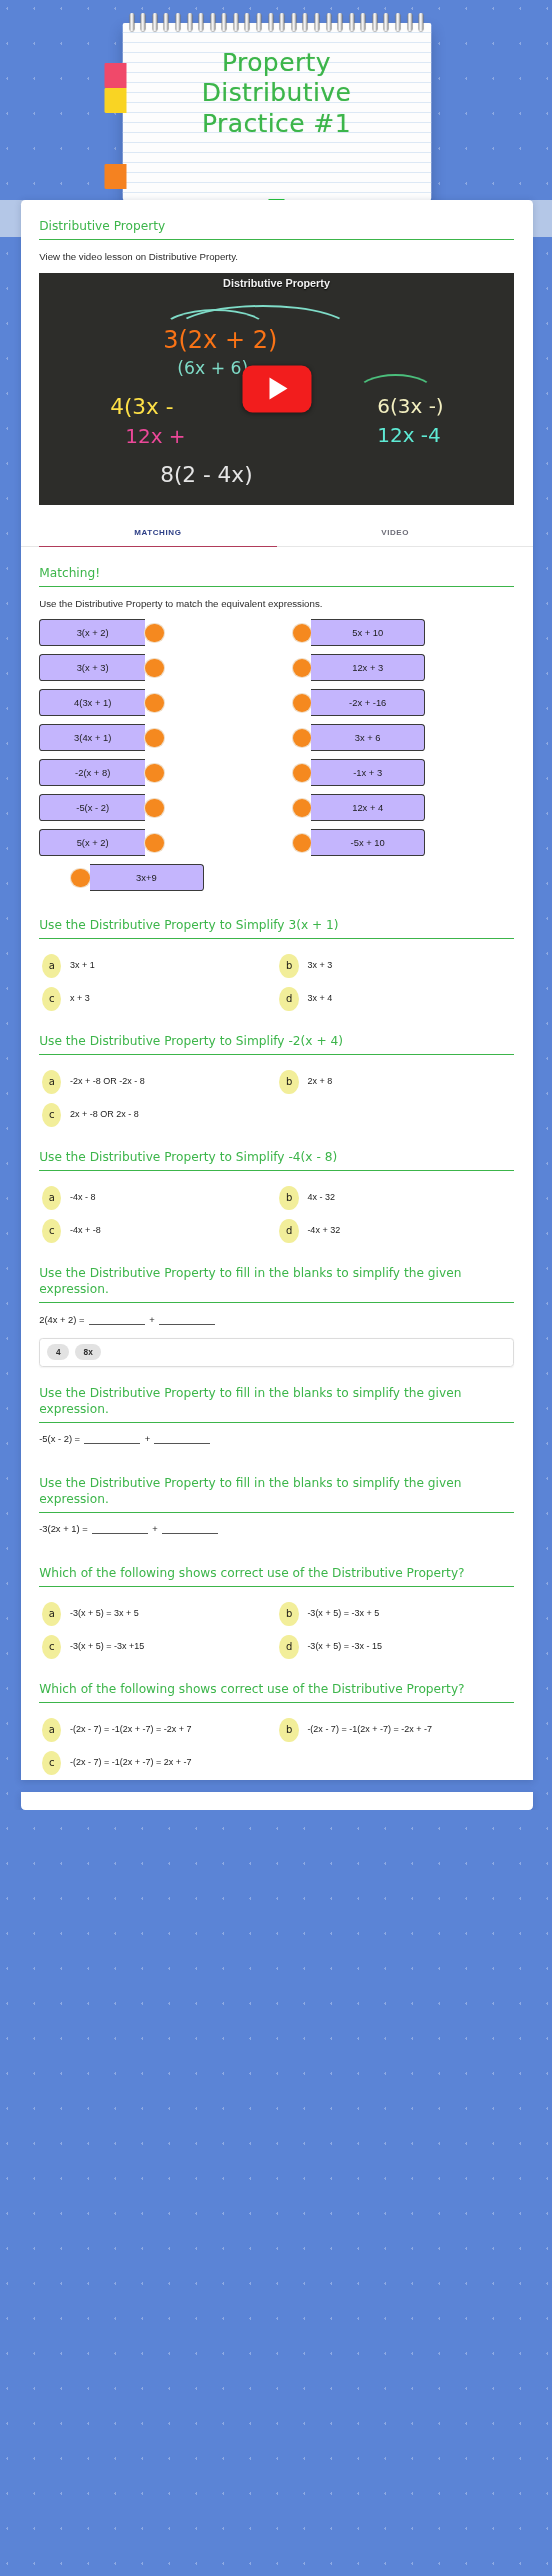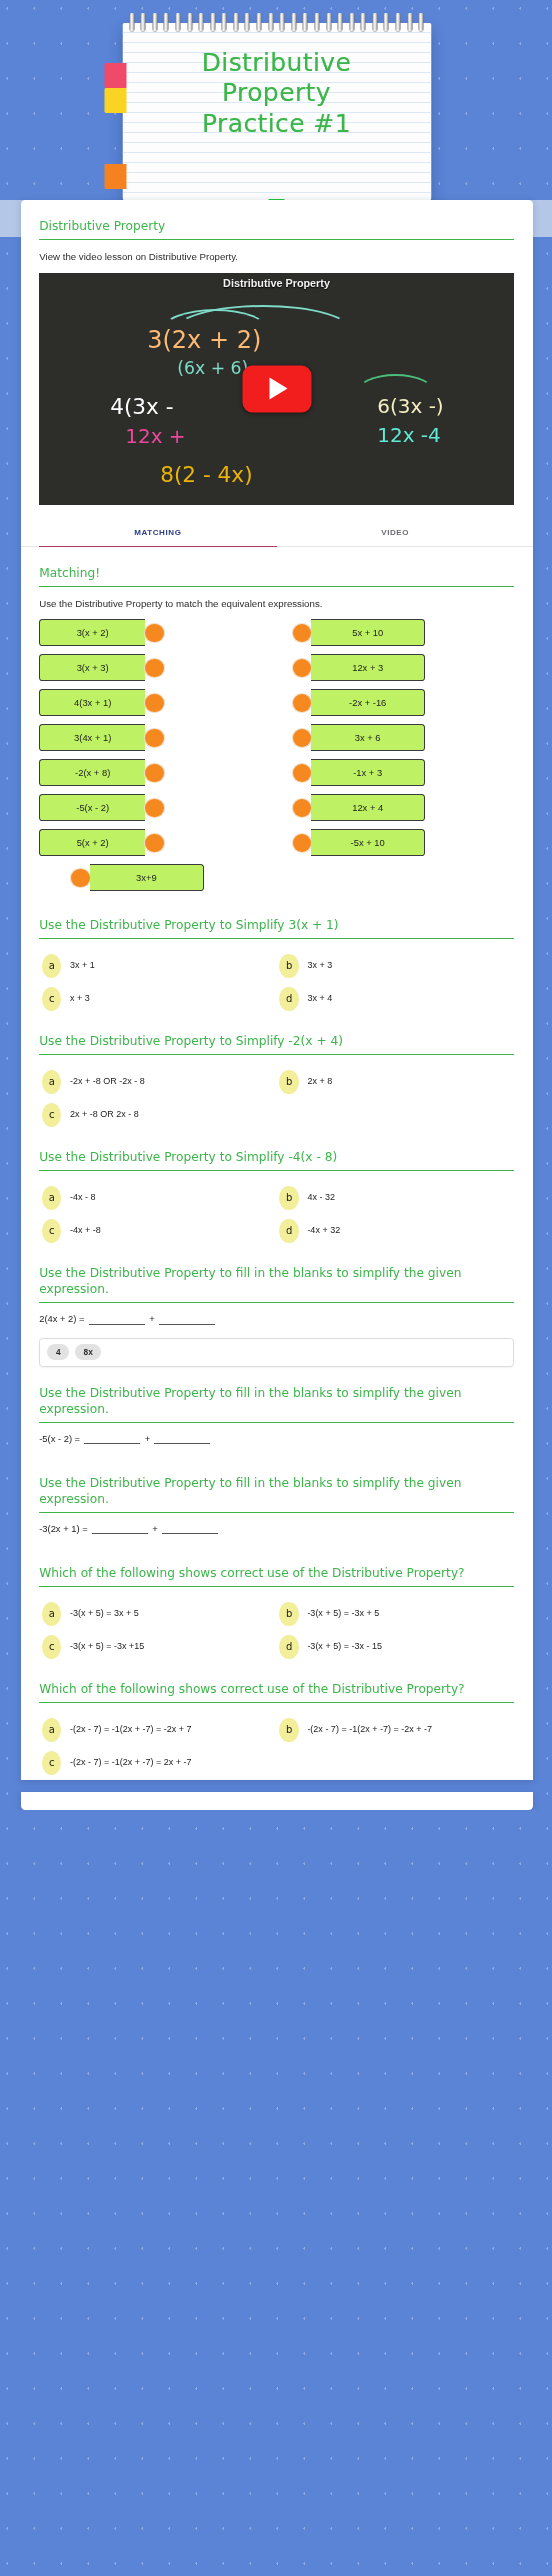--- a/index.html
+++ b/index.html
@@ -154,25 +154,25 @@
     font-weight: bold;
     text-shadow: 0 0.7px 1.4px #000;
     z-index: 3;
   }
   .chalk {
     position: absolute;
     font-family: "DejaVu Sans", sans-serif;
     color: #cfe8dc;
     white-space: pre;
   }
-  .c1 { top: 53px;  left: 108px; font-size: 24px; color:#fdba74; }
+  .c1 { top: 53px;  left: 124px; font-size: 24px; color:#f97316; }
   .c2 { top: 85px; left: 138px; font-size: 17.3px; color: #7fdcc8; }
-  .c3 { top: 121px; left: 71px;  font-size: 21.6px; color: #ffffff; }
+  .c3 { top: 121px; left: 71px;  font-size: 21.6px; color: #fde047; }
   .c4 { top: 151px; left: 86px; font-size: 20px; color: #ec4899; }
-  .c5 { top: 189px; left: 121px; font-size: 21.6px; color: #eab308; }
+  .c5 { top: 189px; left: 121px; font-size: 21.6px; color: #e5e5e5; }
   .c6 { top: 121px; left: 338px; font-size: 20px; color: #f3efc0; }
   .c7 { top: 150px; left: 338px; font-size: 20px; color: #5eead4; }
 
   .arc {
     position: absolute;
     border: 2.2px solid #7fdcc8;
     border-bottom-color: transparent;
     border-left-color: transparent;
     border-right-color: transparent;
     border-radius: 50%;
@@ -234,21 +234,21 @@
 
   .match-box {
     border: 0.7px solid #3a3a3a;
     border-radius: 3.6px;
     height: 27px;
     display: flex;
     align-items: center;
     justify-content: center;
     font-size: 9.4px;
     color: #1c1c1c;
-    background: #bef264;
+    background: #c4b5fd;
   }
   .mb-left  { width: 106px; border-right: none; border-radius: 3.6px 0 0 3.6px; }
   .mb-right { width: 114px; border-left: none;  border-radius: 0 3.6px 3.6px 0; }
 
   .dot {
     width: 18.7px; height: 18.7px;
     border-radius: 50%;
     background: #f5891f;
     box-shadow: 0 0 0 1.1px #f0ddc6;
     flex: 0 0 auto;
@@ -285,21 +285,21 @@
     line-height: 1.5;
     padding-top: 5px;
   }
 
   
   .fib-line {
     font-size: 9.4px;
     color: #1c1c1c;
     margin: 1.4px 0 13px;
     display: flex;
-    align-items: flex-start;
+    align-items: flex-end;
     gap: 4.3px;
   }
   .blank {
     display: inline-block;
     width: 56px;
     border-bottom: 0.7px solid #555;
     height: 11.5px;
     cursor: pointer;
   }
   .token-tray {
@@ -355,22 +355,22 @@
         <i></i>
         <i></i>
       </div>
 
     <div class="notepad">
       <span class="tab-sticky tab-pink"></span>
       <span class="tab-sticky tab-yellow"></span>
       <span class="tab-sticky tab-orange"></span>
 
       <div class="notepad-title">
+        <div>Property</div>
         <div>Distributive</div>
-        <div>Property</div>
         <div>Practice #1</div>
       </div>
 
       <span class="tab-green-bottom"></span>
     </div>
   </div>
 </div>
 
 <div class="card">
 

